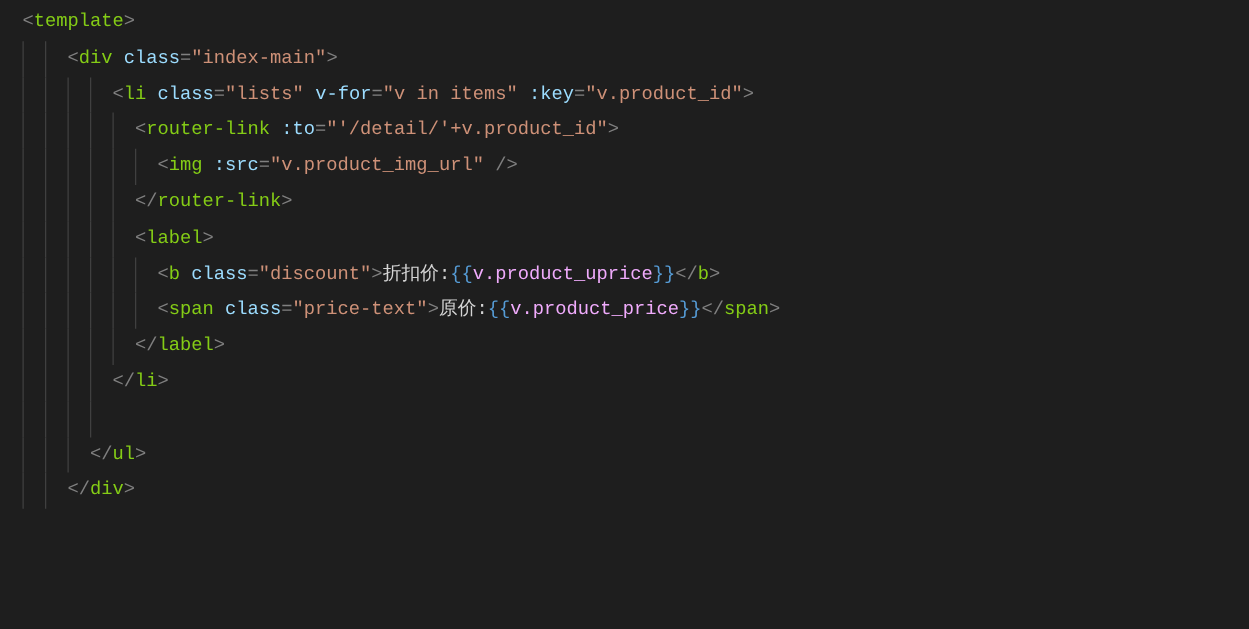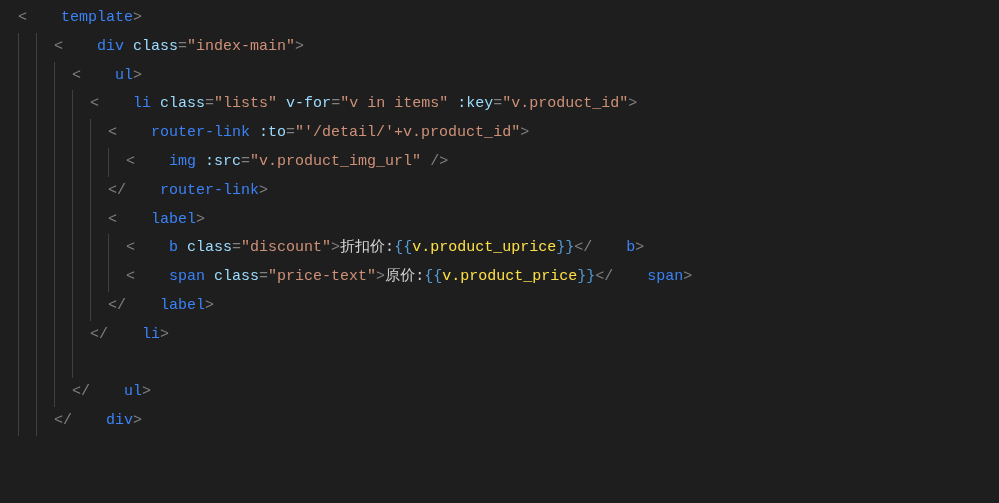--- a/index.html
+++ b/index.html
@@ -29,35 +29,34 @@
     align-self: stretch;
     position: absolute;
     top: 0;
     bottom: 0;
   }
   .code {
     display: inline-block;
   }
   
   .punct { color: #808080; }
-  .tag { color: #3b82f6; margin-left: 34px; }
+  .tag { color: #84cc16; }
   .attr { color: #9cdcfe; }
   .str { color: #ce9178; }
   .comment { color: #6a9955; }
   .text { color: #d4d4d4; }
   .brace { color: #569cd6; }
-  .mustache { color: #fde047; }
+  .mustache { color: #f0abfc; }
 </style>
 </head>
 <body>
 
 <div id="editor">
     <div class="line"><span class="guides" style="width: 0px; position: relative; display: inline-block; height: 1.92em;"></span><span class="code"><span class="punct">&lt;</span><span class="tag">template</span><span class="punct">&gt;</span></span></div>
     <div class="line"><span class="guides" style="width: 36px; position: relative; display: inline-block; height: 1.92em;"><span class="guide" style="left: 0px;"></span><span class="guide" style="left: 18px;"></span></span><span class="code"><span class="punct">&lt;</span><span class="tag">div</span><span class="text"> </span><span class="attr">class</span><span class="punct">=</span><span class="str">"index-main"</span><span class="punct">&gt;</span></span></div>
-    <div class="line"><span class="guides" style="width: 54px; position: relative; display: inline-block; height: 1.92em;"><span class="guide" style="left: 0px;"></span><span class="guide" style="left: 18px;"></span><span class="guide" style="left: 36px;"></span></span><span class="code"><span class="punct">&lt;</span><span class="tag">ul</span><span class="punct">&gt;</span></span></div>
     <div class="line"><span class="guides" style="width: 72px; position: relative; display: inline-block; height: 1.92em;"><span class="guide" style="left: 0px;"></span><span class="guide" style="left: 18px;"></span><span class="guide" style="left: 36px;"></span><span class="guide" style="left: 54px;"></span></span><span class="code"><span class="punct">&lt;</span><span class="tag">li</span><span class="text"> </span><span class="attr">class</span><span class="punct">=</span><span class="str">"lists"</span><span class="text"> </span><span class="attr">v-for</span><span class="punct">=</span><span class="str">"v in items"</span><span class="text"> </span><span class="attr">:key</span><span class="punct">=</span><span class="str">"v.product_id"</span><span class="punct">&gt;</span></span></div>
     <div class="line"><span class="guides" style="width: 90px; position: relative; display: inline-block; height: 1.92em;"><span class="guide" style="left: 0px;"></span><span class="guide" style="left: 18px;"></span><span class="guide" style="left: 36px;"></span><span class="guide" style="left: 54px;"></span><span class="guide" style="left: 72px;"></span></span><span class="code"><span class="punct">&lt;</span><span class="tag">router-link</span><span class="text"> </span><span class="attr">:to</span><span class="punct">=</span><span class="str">"'/detail/'+v.product_id"</span><span class="punct">&gt;</span></span></div>
     <div class="line"><span class="guides" style="width: 108px; position: relative; display: inline-block; height: 1.92em;"><span class="guide" style="left: 0px;"></span><span class="guide" style="left: 18px;"></span><span class="guide" style="left: 36px;"></span><span class="guide" style="left: 54px;"></span><span class="guide" style="left: 72px;"></span><span class="guide" style="left: 90px;"></span></span><span class="code"><span class="punct">&lt;</span><span class="tag">img</span><span class="text"> </span><span class="attr">:src</span><span class="punct">=</span><span class="str">"v.product_img_url"</span><span class="text"> </span><span class="punct">/&gt;</span></span></div>
     <div class="line"><span class="guides" style="width: 90px; position: relative; display: inline-block; height: 1.92em;"><span class="guide" style="left: 0px;"></span><span class="guide" style="left: 18px;"></span><span class="guide" style="left: 36px;"></span><span class="guide" style="left: 54px;"></span><span class="guide" style="left: 72px;"></span></span><span class="code"><span class="punct">&lt;/</span><span class="tag">router-link</span><span class="punct">&gt;</span></span></div>
     <div class="line"><span class="guides" style="width: 90px; position: relative; display: inline-block; height: 1.92em;"><span class="guide" style="left: 0px;"></span><span class="guide" style="left: 18px;"></span><span class="guide" style="left: 36px;"></span><span class="guide" style="left: 54px;"></span><span class="guide" style="left: 72px;"></span></span><span class="code"><span class="punct">&lt;</span><span class="tag">label</span><span class="punct">&gt;</span></span></div>
     <div class="line"><span class="guides" style="width: 108px; position: relative; display: inline-block; height: 1.92em;"><span class="guide" style="left: 0px;"></span><span class="guide" style="left: 18px;"></span><span class="guide" style="left: 36px;"></span><span class="guide" style="left: 54px;"></span><span class="guide" style="left: 72px;"></span><span class="guide" style="left: 90px;"></span></span><span class="code"><span class="punct">&lt;</span><span class="tag">b</span><span class="text"> </span><span class="attr">class</span><span class="punct">=</span><span class="str">"discount"</span><span class="punct">&gt;</span><span class="text">折扣价:</span><span class="brace">{{</span><span class="mustache">v.product_uprice</span><span class="brace">}}</span><span class="punct">&lt;/</span><span class="tag">b</span><span class="punct">&gt;</span></span></div>
     <div class="line"><span class="guides" style="width: 108px; position: relative; display: inline-block; height: 1.92em;"><span class="guide" style="left: 0px;"></span><span class="guide" style="left: 18px;"></span><span class="guide" style="left: 36px;"></span><span class="guide" style="left: 54px;"></span><span class="guide" style="left: 72px;"></span><span class="guide" style="left: 90px;"></span></span><span class="code"><span class="punct">&lt;</span><span class="tag">span</span><span class="text"> </span><span class="attr">class</span><span class="punct">=</span><span class="str">"price-text"</span><span class="punct">&gt;</span><span class="text">原价:</span><span class="brace">{{</span><span class="mustache">v.product_price</span><span class="brace">}}</span><span class="punct">&lt;/</span><span class="tag">span</span><span class="punct">&gt;</span></span></div>
     <div class="line"><span class="guides" style="width: 90px; position: relative; display: inline-block; height: 1.92em;"><span class="guide" style="left: 0px;"></span><span class="guide" style="left: 18px;"></span><span class="guide" style="left: 36px;"></span><span class="guide" style="left: 54px;"></span><span class="guide" style="left: 72px;"></span></span><span class="code"><span class="punct">&lt;/</span><span class="tag">label</span><span class="punct">&gt;</span></span></div>
     <div class="line"><span class="guides" style="width: 72px; position: relative; display: inline-block; height: 1.92em;"><span class="guide" style="left: 0px;"></span><span class="guide" style="left: 18px;"></span><span class="guide" style="left: 36px;"></span><span class="guide" style="left: 54px;"></span></span><span class="code"><span class="punct">&lt;/</span><span class="tag">li</span><span class="punct">&gt;</span></span></div>
     <div class="line"><span class="guides" style="width: 72px; position: relative; display: inline-block; height: 1.92em;"><span class="guide" style="left: 0px;"></span><span class="guide" style="left: 18px;"></span><span class="guide" style="left: 36px;"></span><span class="guide" style="left: 54px;"></span></span><span class="code"></span></div>

